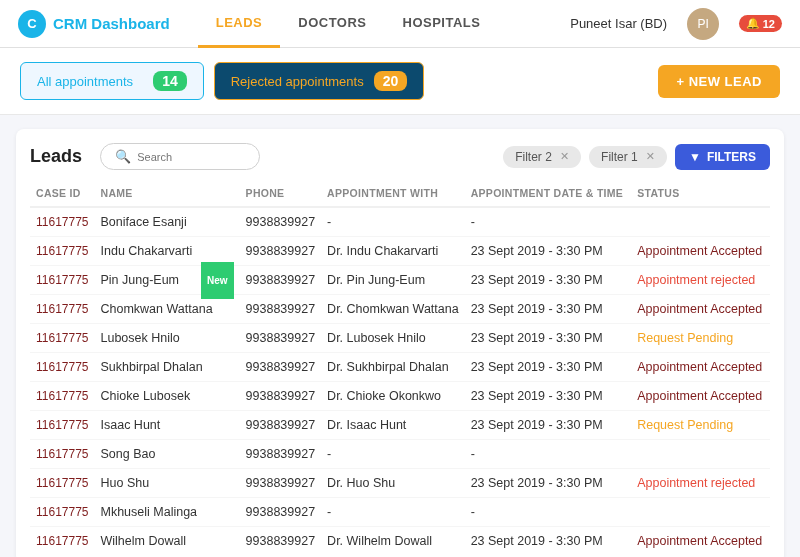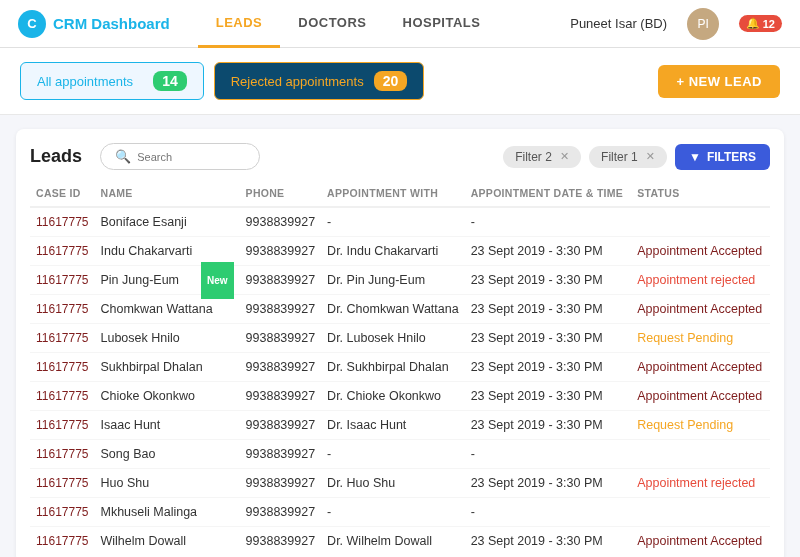--- a/index.html
+++ b/index.html
@@ -189,21 +189,21 @@
       </td>
       <td>9938839927</td>
       <td>Dr. Sukhbirpal Dhalan</td>
       <td>23 Sept 2019 - 3:30 PM</td>
       <td class="status-accepted">Appointment Accepted</td>
       <td><a class="action-link">Reschedule appointment</a></td>
     </tr>
           <tr>
       <td class="case-id">11617775</td>
       <td>
-        Chioke Okonkwo
+        Chioke Lubosek
       </td>
       <td>9938839927</td>
       <td>Dr. Chioke Okonkwo</td>
       <td>23 Sept 2019 - 3:30 PM</td>
       <td class="status-accepted">Appointment Accepted</td>
       <td><a class="action-link">Reschedule appointment</a></td>
     </tr>
           <tr>
       <td class="case-id">11617775</td>
       <td>

